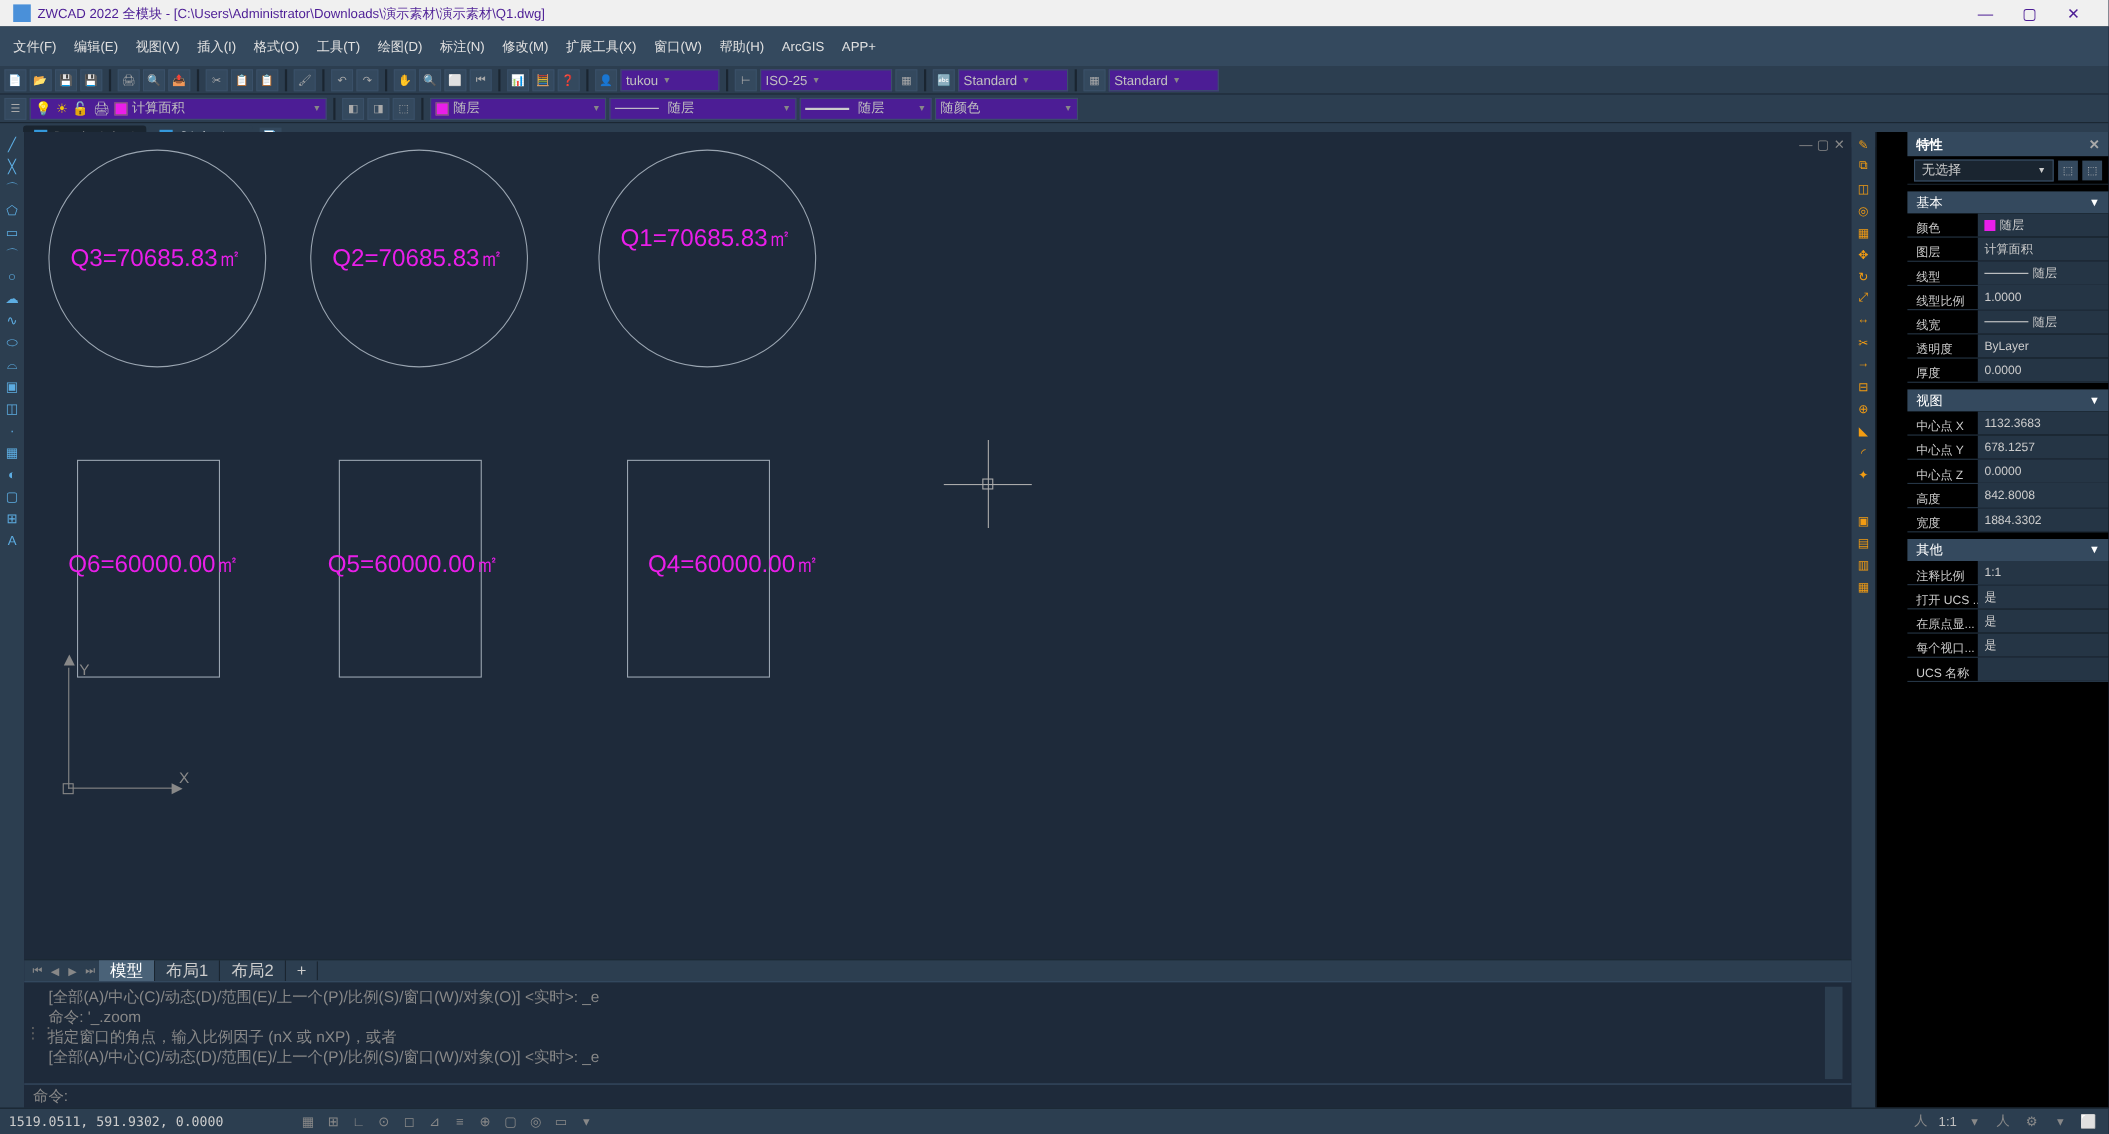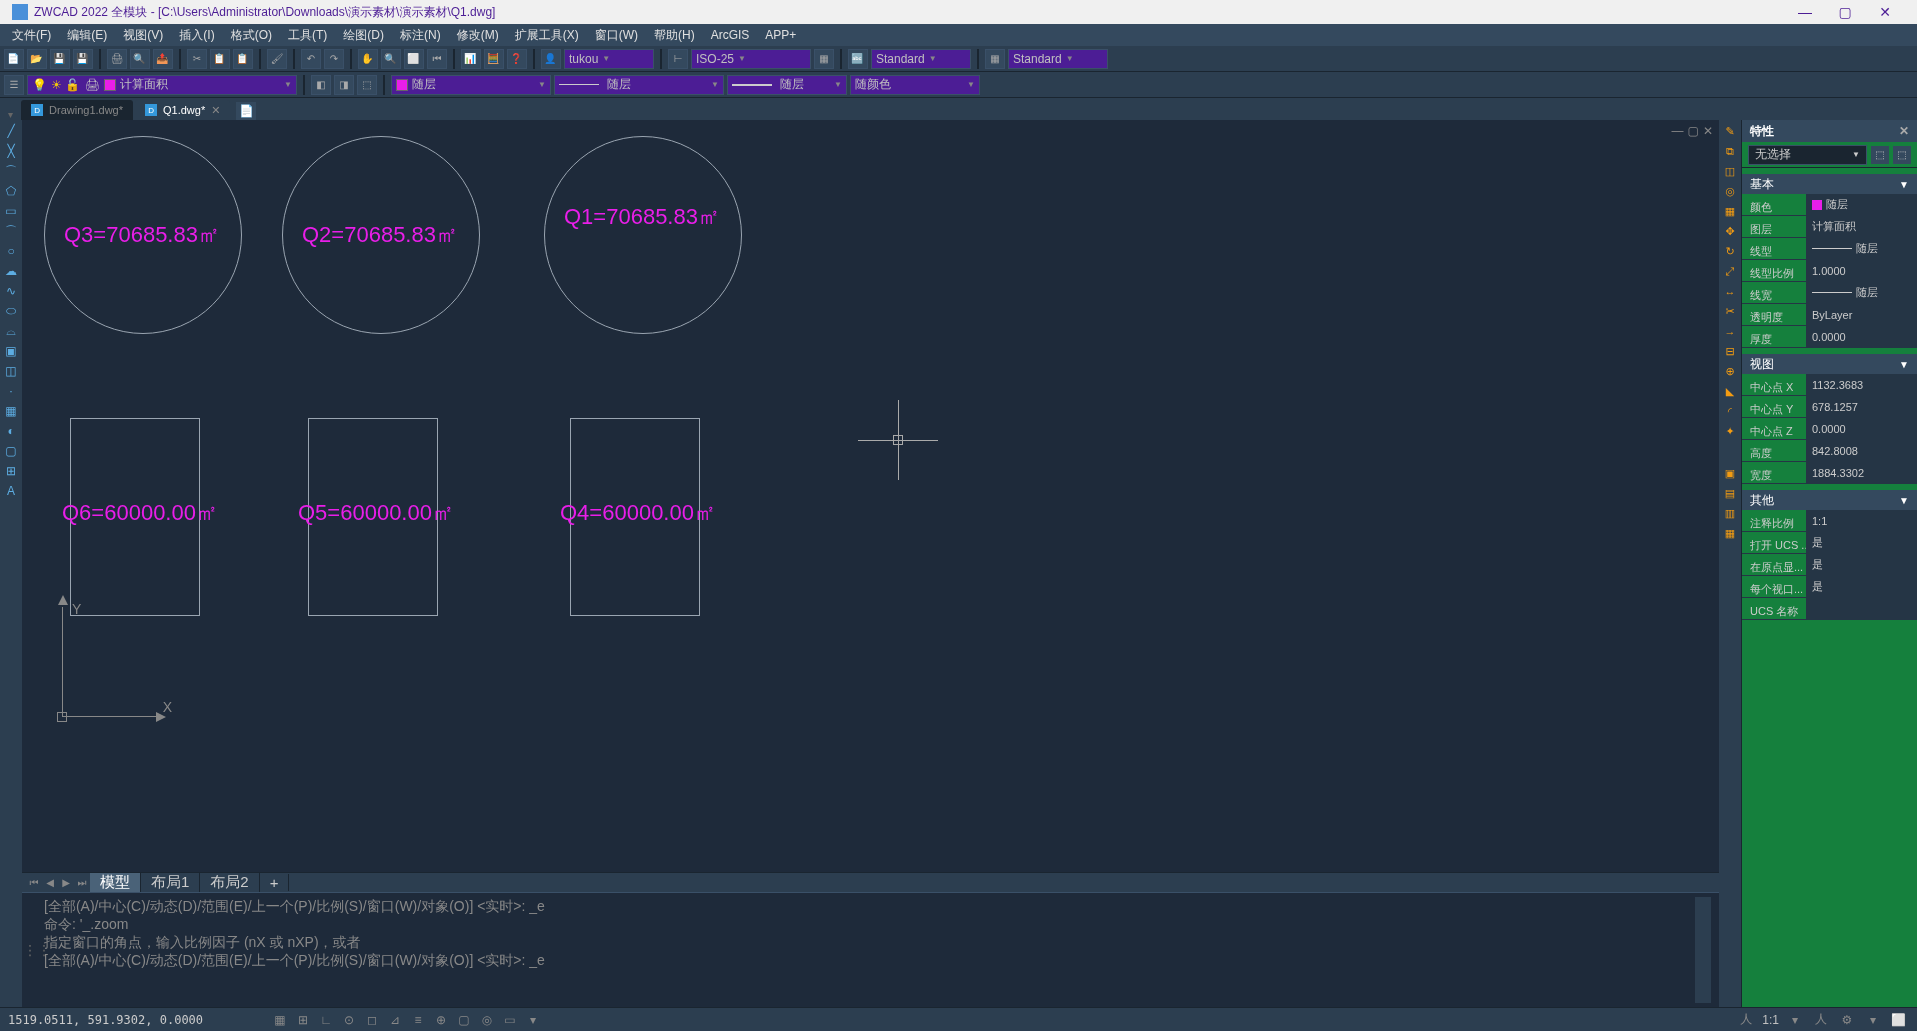--- a/index.html
+++ b/index.html
@@ -1,21 +1,21 @@
 <!DOCTYPE html>
 <html><head>
 <meta charset="utf-8">
 <style>
 * { margin: 0; padding: 0; box-sizing: border-box; font-family: "Microsoft YaHei", Arial, sans-serif; }
 body { background: #1e2a3a; color: #c0c0c0; font-size: 12px; width: 1917px; height: 1031px; overflow: hidden; position: relative; }
 .titlebar { height: 24px; background: #f0f0f0; color: #4c1d95; display: flex; align-items: center; padding: 0 12px; }
 .titlebar .app-icon { width: 16px; height: 16px; background: #4a90d9; margin-right: 6px; }
 .titlebar .title { flex: 1; font-size: 12px; }
 .titlebar .win-btn { width: 40px; height: 20px; display: flex; align-items: center; justify-content: center; cursor: pointer; font-size: 14px; }
-.menubar { height: 22px; background: #34495e; display: flex; align-items: center; padding: 0 4px; }
+.menubar { height: 36px; background: #34495e; display: flex; align-items: center; padding: 0 4px; }
 .menubar .menu-item { padding: 2px 8px; color: #e0e0e0; cursor: pointer; }
 .toolbar-row { height: 26px; background: #2c3e50; border-bottom: 1px solid #1a2530; display: flex; align-items: center; padding: 0 4px; gap: 3px; }
 .toolbar-btn { width: 20px; height: 20px; background: #34495e; border: 1px solid #3a5068; cursor: pointer; display: inline-flex; align-items: center; justify-content: center; font-size: 10px; color: #aaa; }
 .toolbar-sep { width: 2px; height: 20px; background: #1a2530; margin: 0 3px; }
 .toolbar-combo { height: 20px; background: #4c1d95; border: 1px solid #3a5068; color: #c0c0c0; padding: 0 4px; display: flex; align-items: center; gap: 4px; cursor: pointer; }
 .toolbar-combo .arrow { font-size: 8px; color: #888; }
 .layer-swatch { width: 12px; height: 12px; border: 1px solid #666; display: inline-block; }
 .icon-yellow { color: #f1c40f; }
 .icon-blue { color: #3498db; }
 .tabs-row { height: 22px; background: #2c3e50; display: flex; align-items: flex-end; padding: 0 8px; gap: 2px; }
@@ -55,21 +55,21 @@
 .cmd-history { flex: 1; padding: 4px 8px; overflow: hidden; display: flex; }
 .cmd-handle { width: 14px; display: flex; align-items: center; justify-content: center; color: #666; cursor: move; }
 .cmd-lines { flex: 1; }
 .cmd-line { line-height: 18px; white-space: nowrap; }
 .cmd-scroll { width: 16px; background: #2c3e50; }
 .cmd-input-row { height: 22px; border-top: 1px solid #3a5068; display: flex; align-items: center; padding: 0 8px; }
 .cmd-input-row .prompt { color: #888; margin-right: 6px; }
 .cmd-input-row input { flex: 1; background: transparent; border: none; color: #fff; font-family: inherit; font-size: 14px; outline: none; }
 .right-toolbar { width: 22px; background: #2c3e50; display: flex; flex-direction: column; gap: 2px; padding: 2px; }
 .right-toolbar .tbtn { width: 18px; height: 18px; display: flex; align-items: center; justify-content: center; cursor: pointer; color: #f39c12; font-size: 11px; }
-.prop-panel { width: 176px; background: #15803d; display: flex; flex-direction: column; border-left: 1px solid #1a2530; }
+.prop-panel { width: 212px; background: #000000; display: flex; flex-direction: column; border-left: 1px solid #1a2530; padding-left: 28px; }
 .prop-title { height: 22px; background: #34495e; display: flex; align-items: center; padding: 0 8px; font-weight: bold; color: #fff; }
 .prop-title .close { margin-left: auto; cursor: pointer; color: #aaa; }
 .prop-sel-row { height: 26px; display: flex; align-items: center; padding: 0 6px; gap: 4px; border-bottom: 1px solid #1a2530; }
 .prop-sel-row .sel-combo { flex: 1; background: #1a2530; border: 1px solid #3a5068; height: 20px; display: flex; align-items: center; padding: 0 6px; color: #ccc; cursor: pointer; }
 .prop-sel-row .sel-combo .arrow { margin-left: auto; font-size: 8px; }
 .prop-sel-row .pbtn { width: 18px; height: 18px; background: #34495e; cursor: pointer; display: flex; align-items: center; justify-content: center; font-size: 10px; }
 .prop-section-hdr { height: 20px; background: #34495e; display: flex; align-items: center; padding: 0 8px; color: #fff; cursor: pointer; margin-top: 6px; }
 .prop-section-hdr .chev { margin-left: auto; font-size: 10px; }
 .prop-row { height: 22px; display: flex; align-items: flex-end; border-bottom: 1px solid #253545; }
 .prop-row .plabel { width: 64px; padding-left: 8px; color: #ccc; font-size: 11px; white-space: nowrap; overflow: hidden; }
@@ -252,21 +252,21 @@
         <div class="circle" style="left:260px;top:16px;width:198px;height:198px"></div>
         <div class="dlabel" style="left:280px;top:100px">Q2=70685.83㎡</div>
         <div class="circle" style="left:522px;top:16px;width:198px;height:198px"></div>
         <div class="dlabel" style="left:542px;top:82px">Q1=70685.83㎡</div>
 
         <div class="rect" style="left:48px;top:298px;width:130px;height:198px"></div>
         <div class="dlabel" style="left:40px;top:378px">Q6=60000.00㎡</div>
         <div class="rect" style="left:286px;top:298px;width:130px;height:198px"></div>
         <div class="dlabel" style="left:276px;top:378px">Q5=60000.00㎡</div>
         <div class="rect" style="left:548px;top:298px;width:130px;height:198px"></div>
-        <div class="dlabel" style="left:538px;top:378px">Q4=60000.00㎡</div>
+        <div class="dlabel" style="left:567px;top:378px">Q4=60000.00㎡</div>
 
 
         <div class="crosshair" style="left:836px;top:280px">
           <div class="h"></div>
             <div class="v"></div>
             <div class="pick"></div>
         </div>
 
         <div class="ucs">
           <div class="y-axis"></div>
@@ -294,20 +294,24 @@
     <div class="cmd-area">
       <div class="cmd-history">
         <div class="cmd-handle">⋮⋮</div>
         <div class="cmd-lines">
           <div class="cmd-line">[全部(A)/中心(C)/动态(D)/范围(E)/上一个(P)/比例(S)/窗口(W)/对象(O)] &lt;实时&gt;: _e</div>
           <div class="cmd-line">命令: '_.zoom</div>
           <div class="cmd-line">指定窗口的角点，输入比例因子 (nX 或 nXP)，或者</div>
           <div class="cmd-line">[全部(A)/中心(C)/动态(D)/范围(E)/上一个(P)/比例(S)/窗口(W)/对象(O)] &lt;实时&gt;: _e</div>
         </div>
         <div class="cmd-scroll"></div>
+      </div>
+      <div class="cmd-input-row">
+        <span class="prompt">命令:</span>
+        <input type="text" value="" style="">
       </div>
     </div>
   </div>
 
   <div class="right-toolbar">
     <div class="tbtn">✎</div>
     <div class="tbtn">⧉</div>
     <div class="tbtn">◫</div>
     <div class="tbtn">◎</div>
     <div class="tbtn">▦</div>

